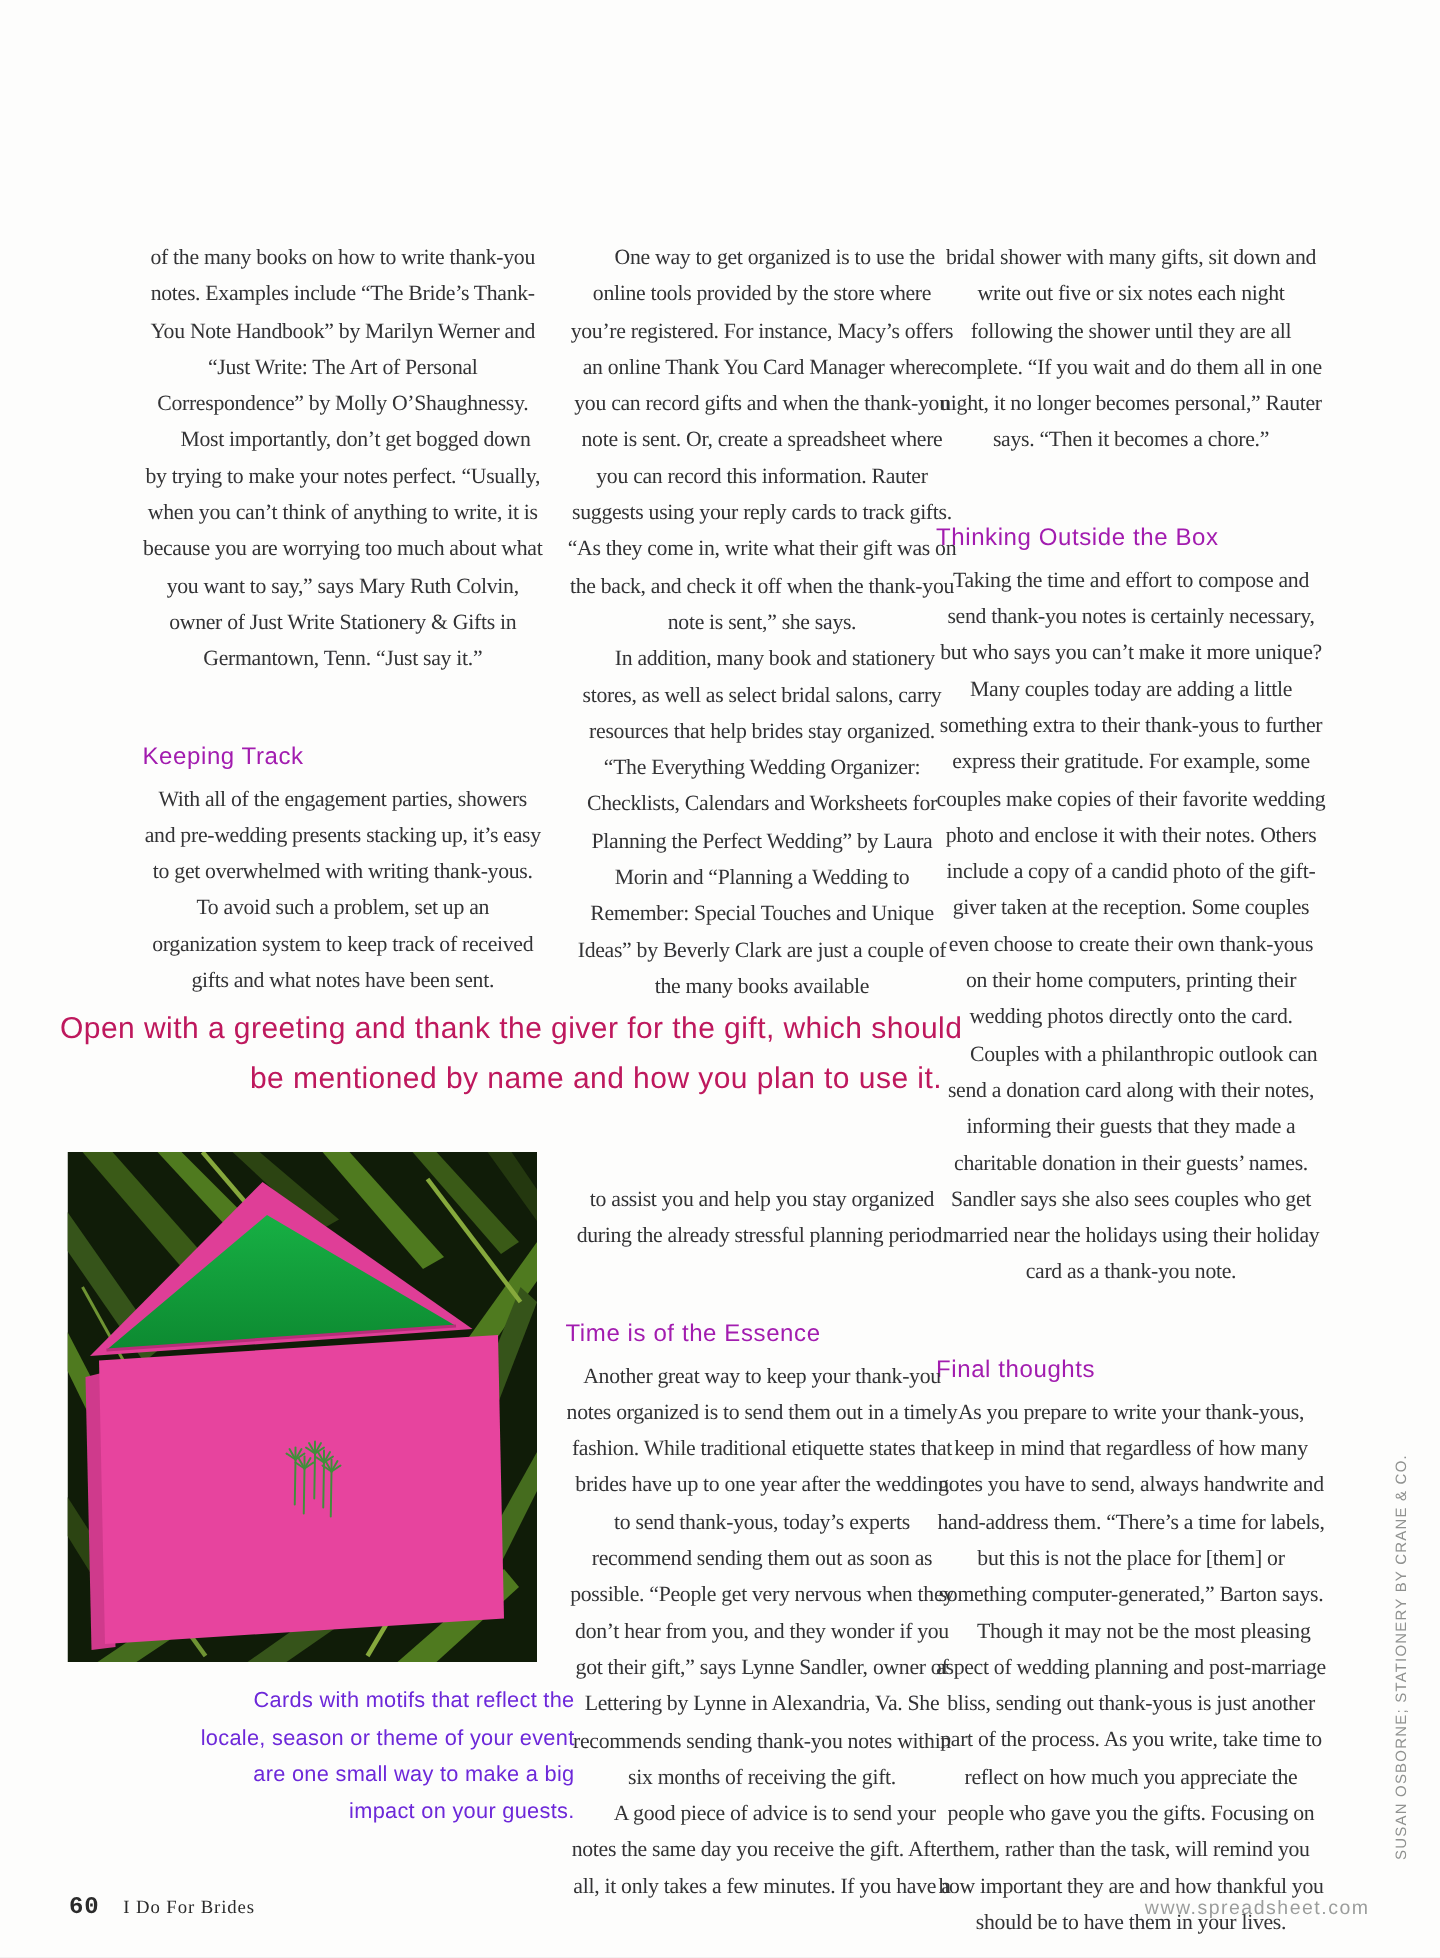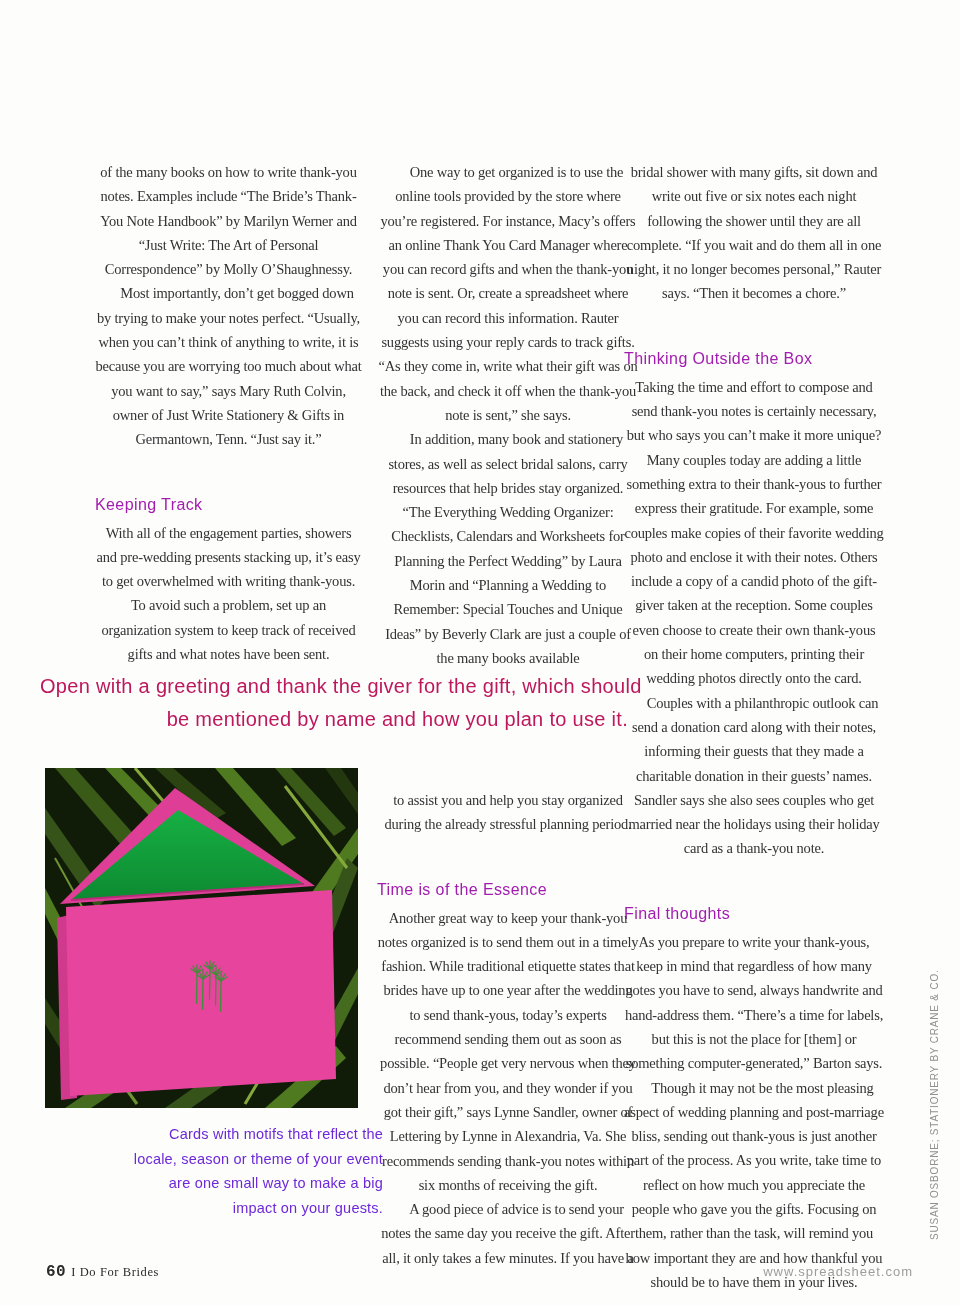--- a/index.html
+++ b/index.html
@@ -14,21 +14,21 @@
              font-family:"Liberation Sans",sans-serif;color:#be185d;font-size:20px;
              line-height:33px;letter-spacing:0.3px;}
   .pullquote div{white-space:nowrap;}
   .photo{position:absolute;left:45px;top:768px;width:313px;height:340px;margin:0;padding:0;}
   .photo svg{display:block;}
   .caption{position:absolute;left:93px;top:1122px;width:251px;text-align:right;
            font-family:"Liberation Sans",sans-serif;font-size:14.5px;line-height:24.5px;
            color:#6d28d9;letter-spacing:0.2px;margin-left:39px;}
   .footer-left{position:absolute;left:46px;top:1262px;color:#2b2b2b;}
   .footer-left .pagenum{font-size:16px;font-weight:bold;letter-spacing:0.5px;font-family:Liberation Mono, monospace;}
-  .footer-left .mag{font-size:12.5px;margin-left:5px;letter-spacing:0.6px;}
+  .footer-left .mag{font-size:12.5px;margin-left:16px;letter-spacing:0.6px;}
   .footer-right{position:absolute;right:47px;top:1264px;font-family:"Liberation Sans",sans-serif;
                 font-size:13px;color:#9b9d9c;letter-spacing:1px;}
   .credit{position:absolute;left:929px;top:1240px;width:255px;height:13px;
           transform:rotate(-90deg);transform-origin:0 0;
           font-family:"Liberation Sans",sans-serif;font-size:10px;color:#8f918f;
           letter-spacing:0.8px;white-space:nowrap;}
 </style>
 </head>
 <body>
 

